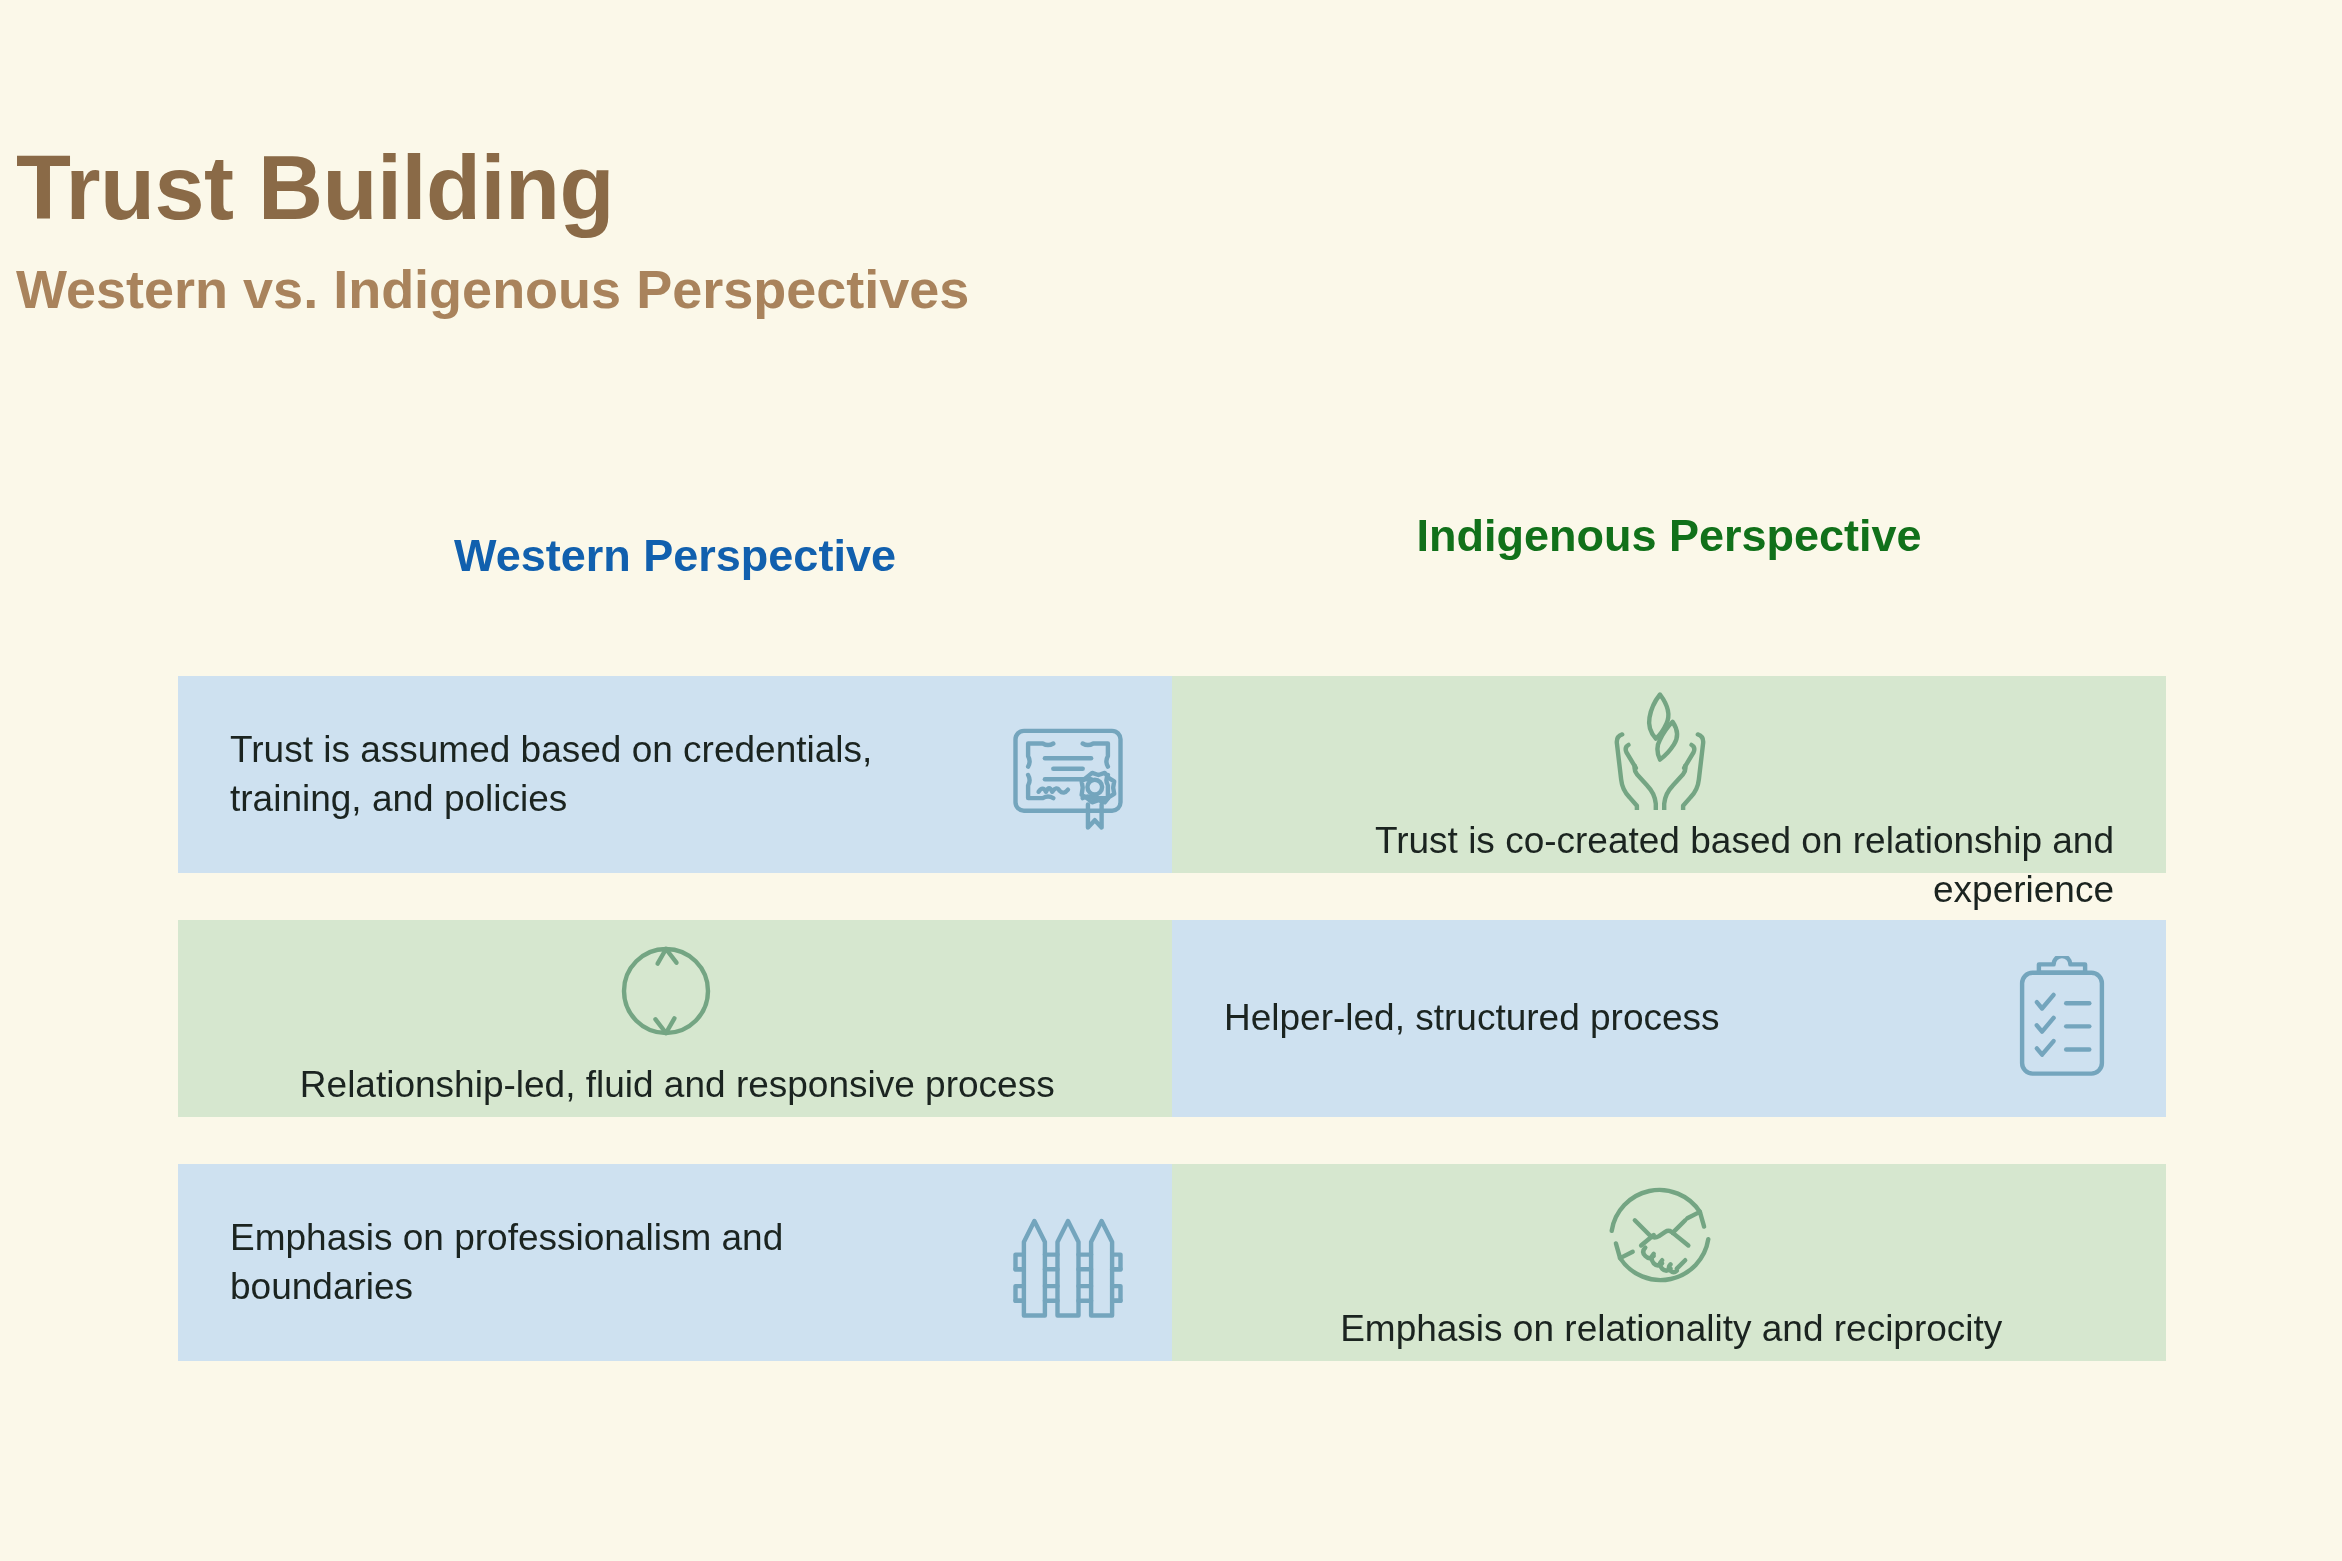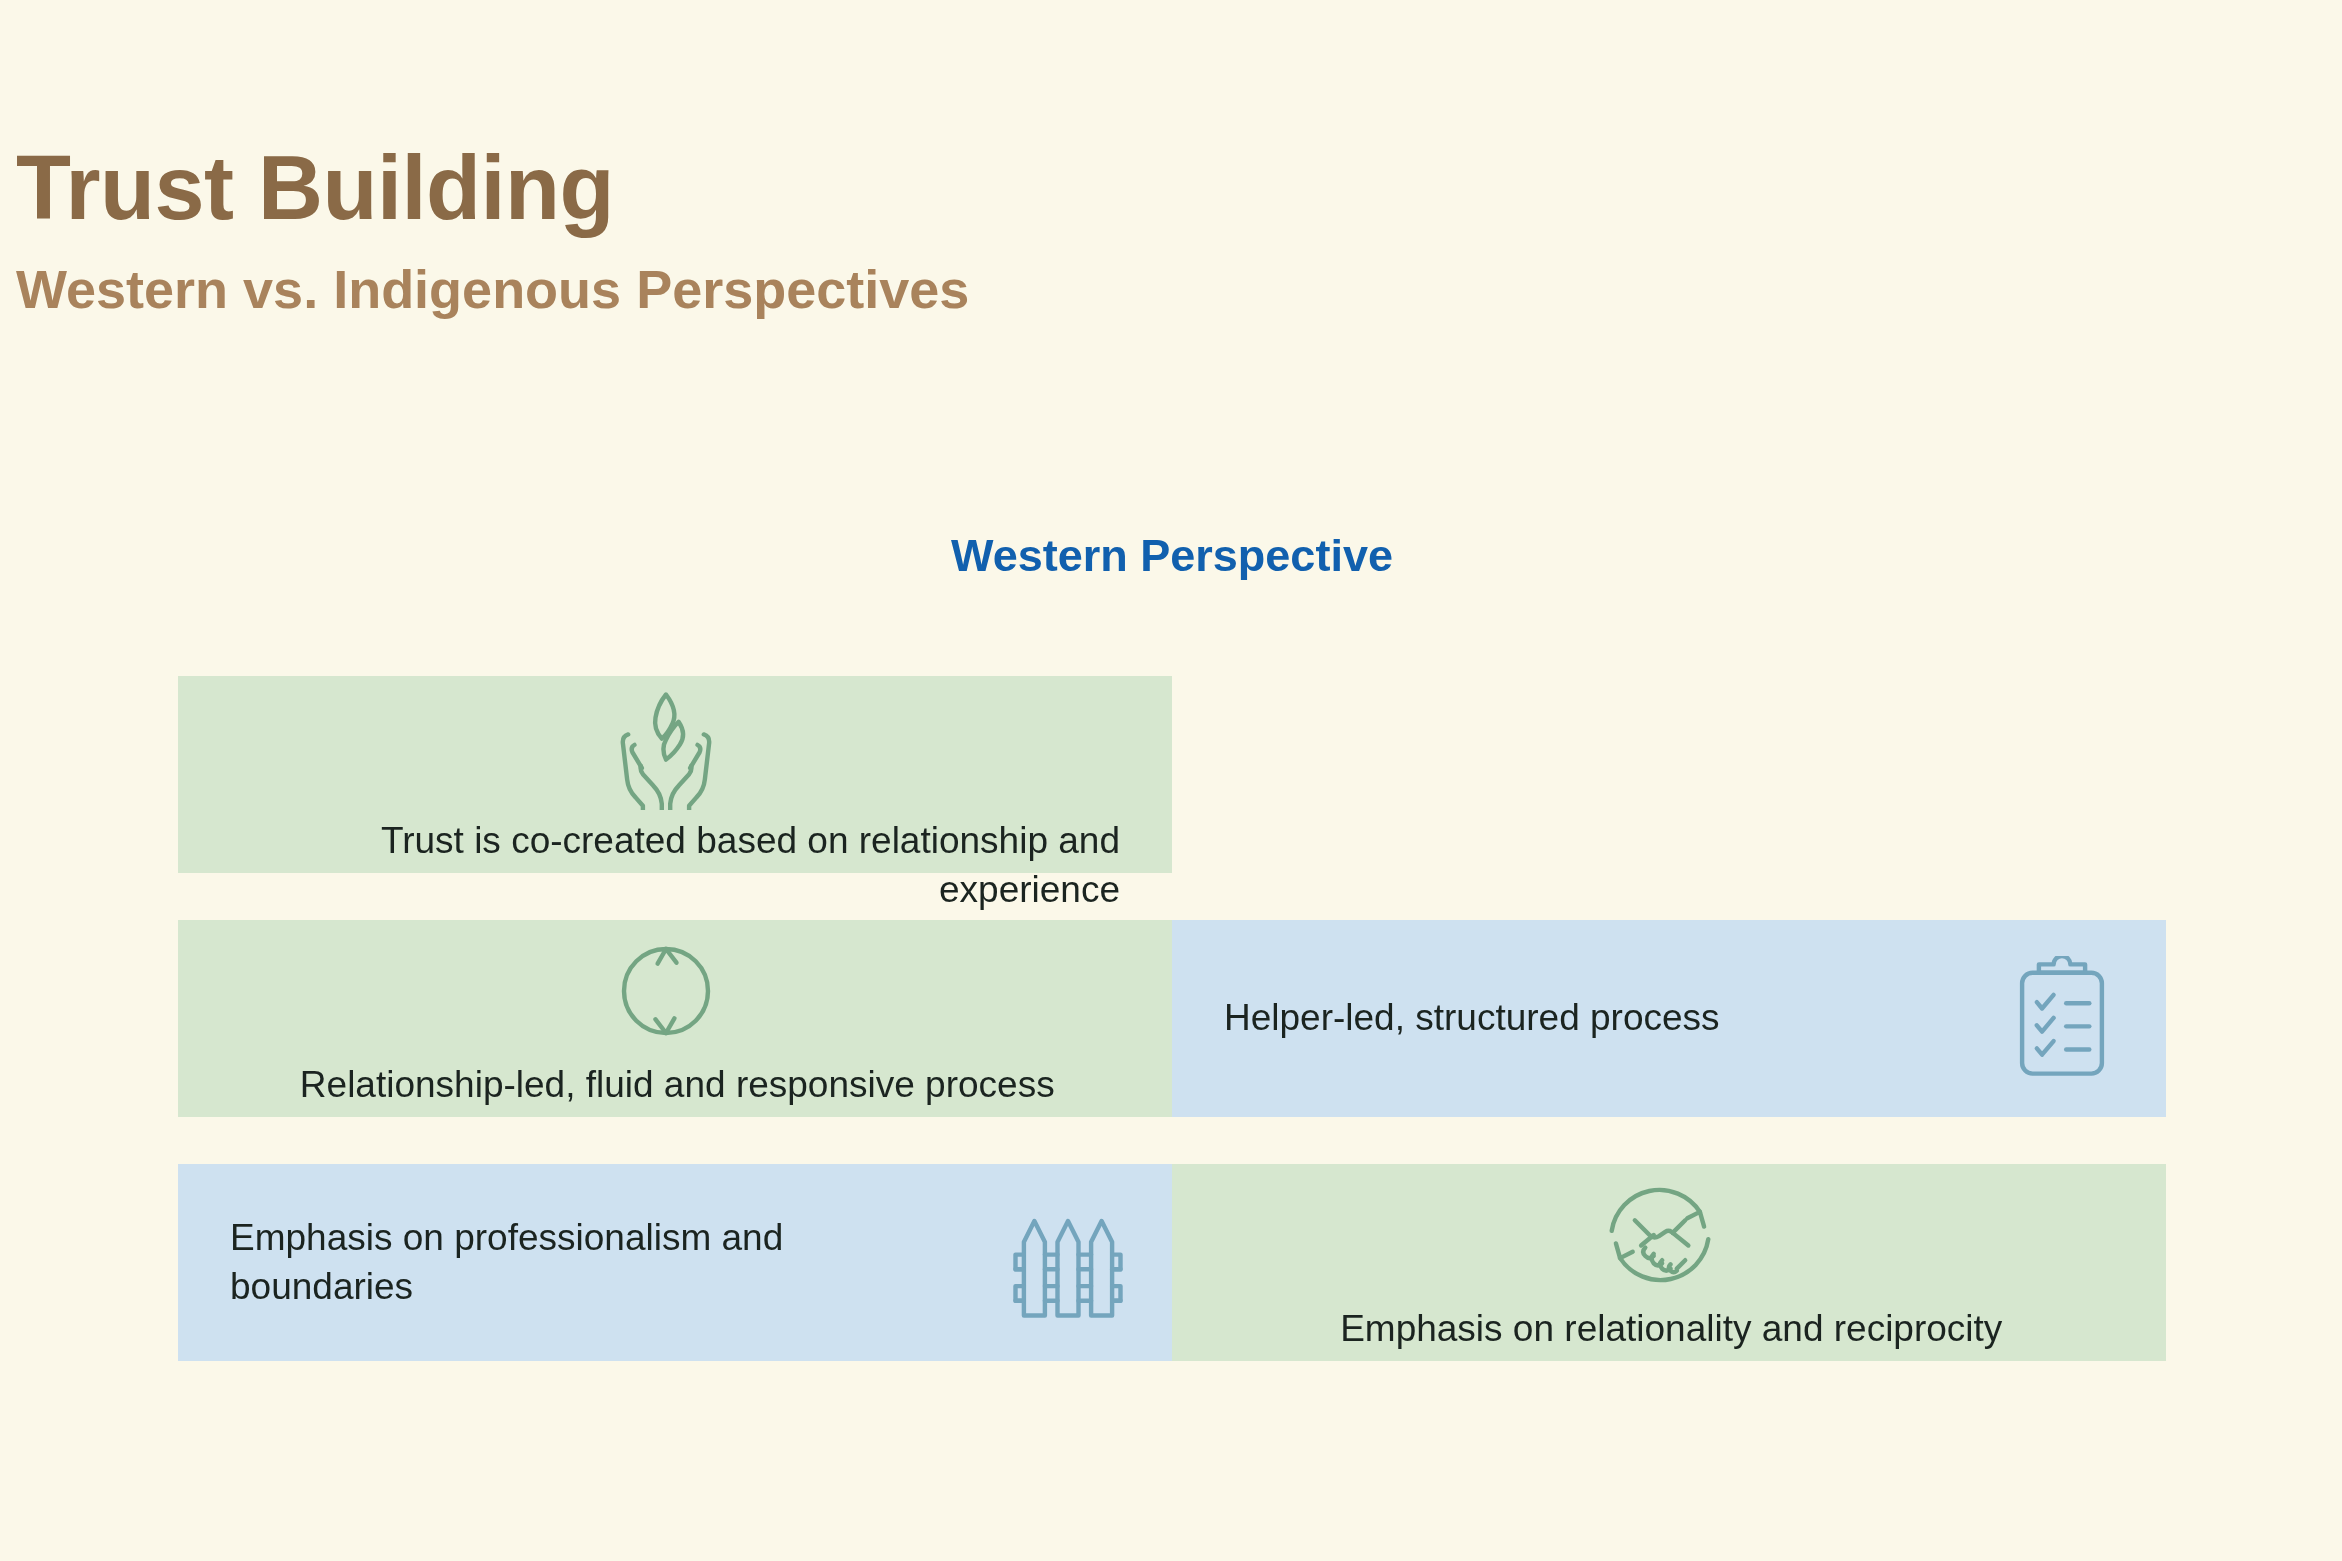--- a/index.html
+++ b/index.html
@@ -137,25 +137,43 @@
 
 <div class="poster">
 
   <div class="header">
     <div class="main-title">Trust Building</div>
     <div class="sub-title">Western vs. Indigenous Perspectives</div>
   </div>
 
   <div class="col-headings">
     <div class="col-heading western">Western Perspective</div>
+    <div class="col-heading indigenous">Indigenous Perspective</div>
   </div>
 
   <div class="rows">
 
     <div class="row">
+      <div class="cell western">
+        <div class="cell-text">Trust is assumed based on credentials, training, and policies</div>
+        <div class="icon-slot">
+          <svg viewBox="0 0 120 120" width="126" height="126" class="ic-blue" aria-hidden="true">
+            <rect x="10" y="18" width="100" height="76" rx="8"></rect>
+            <path d="M22 30 h14 a10 10 0 0 0 10 -0 M22 30 v12 a10 10 0 0 1 -0 10 M22 82 h14 a10 10 0 0 1 10 0 M22 82 v-12 a10 10 0 0 0 -0 -10"></path>
+            <path d="M98 30 h-14 a10 10 0 0 1 -10 -0 M98 30 v12 a10 10 0 0 0 0 10 M98 82 h-14 a10 10 0 0 0 -10 0 M98 82 v-12 a10 10 0 0 1 0 -10"></path>
+            <line x1="38" y1="44" x2="82" y2="44"></line>
+            <line x1="46" y1="54" x2="74" y2="54"></line>
+            <line x1="38" y1="64" x2="82" y2="64"></line>
+            <path d="M32 76 q4 -6 7 0 q3 -7 6 0 q4 -6 7 -1 q4 4 8 -1"></path>
+            <path d="M78 62 l5 -4 l6 2 l6 -2 l4 5 l5 3 l-1 6 l1 6 l-5 3 l-4 5 l-6 -2 l-6 2 l-5 -4 l-5 -3 l1 -7 l-1 -6 z"></path>
+            <circle cx="85.5" cy="71.5" r="7"></circle>
+            <path d="M79 88 v22 l6.5 -7 l6.5 7 v-22"></path>
+          </svg>
+        </div>
+      </div>
       <div class="cell indigenous">
         <div class="icon-slot">
           <svg viewBox="0 0 120 120" width="126" height="126" class="ic-green" aria-hidden="true">
             <path d="M60 10 q12 16 6 28 q-4 9 -10 14 q-8 -9 -6 -20 q2 -12 10 -22 z"></path>
             <path d="M72 36 q8 12 1 22 q-5 8 -13 14 q-5 -10 0 -19 q5 -10 12 -17 z"></path>
             <path d="M24 48 q-6 2 -5 9 l4 34 q1 10 8 17 l7 8 v8 h18 v-10 q-1 -10 -8 -17 l-10 -11 q-3 -4 -2 -8"></path>
             <path d="M30 58 q-4 2 -2 7 l9 15"></path>
             <path d="M96 48 q6 2 5 9 l-4 34 q-1 10 -8 17 l-7 8 v8 h-18 v-10 q1 -10 8 -17 l10 -11 q3 -4 2 -8"></path>
             <path d="M90 58 q4 2 2 7 l-9 15"></path>
           </svg>

